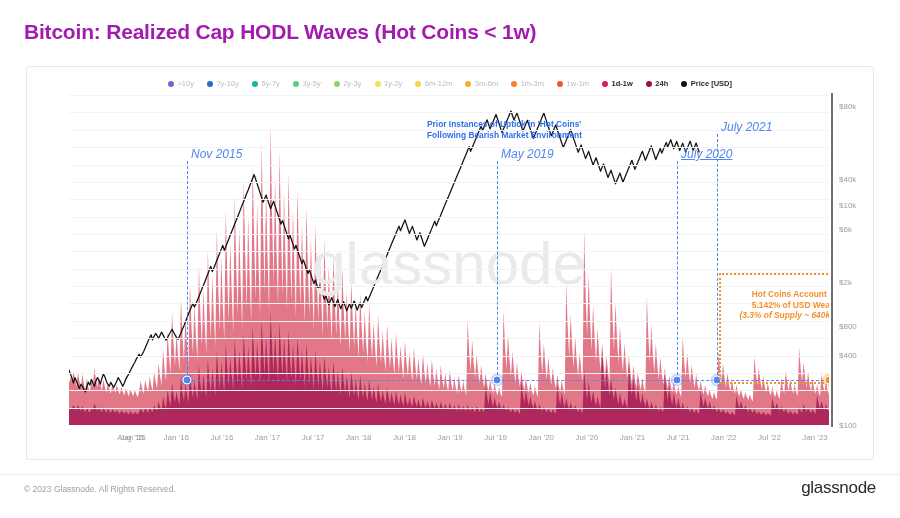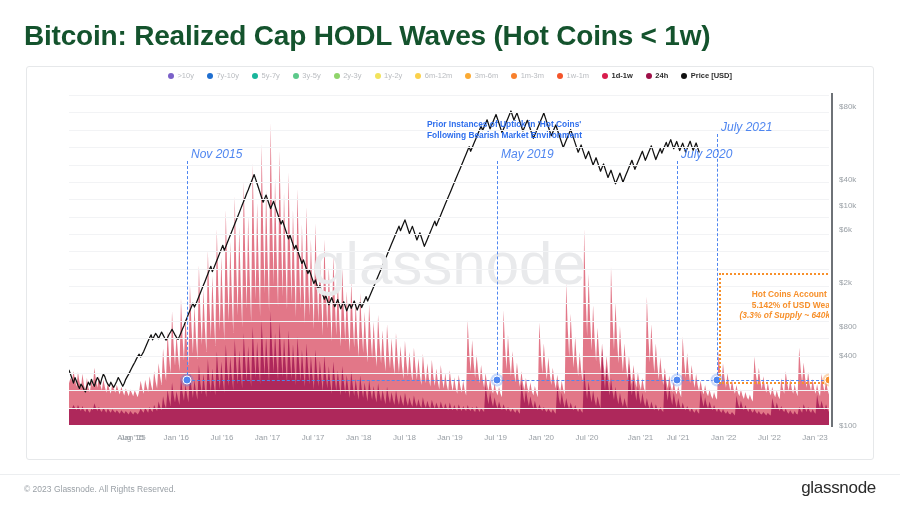--- a/index.html
+++ b/index.html
@@ -8,38 +8,38 @@
     background:#ffffff;
     font-family:"Liberation Sans", sans-serif;
     overflow:hidden;
     position:relative;
   }
   #page{position:relative;width:900px;height:518px;background:#fff;}
 
   
   .page-title{
     position:absolute;left:24px;top:20px;
-    font-size:28px;font-weight:700;color:#14532d;
+    font-size:21px;font-weight:700;color:#a21caf;
     letter-spacing:-0.2px;white-space:nowrap;
   }
 
   
   .chart-card{
     position:absolute;left:26px;top:66px;
     width:848px;height:394px;
     background:#ffffff;
     border:1px solid #e6e8ea;
     border-radius:3px;
     box-sizing:border-box;
     overflow:hidden;
   }
 
   
   .legend{
-    position:absolute;left:0;top:4px;width:100%;
+    position:absolute;left:0;top:12px;width:100%;
     display:flex;justify-content:center;align-items:center;
     gap:13px;
     pointer-events:none;
   }
   .legend-item{display:flex;align-items:center;gap:3.5px;white-space:nowrap;pointer-events:auto;}
   .legend-dot{width:6px;height:6px;border-radius:50%;display:inline-block;flex:0 0 auto;}
   .legend-label{font-size:7.5px;color:#b9bcc0;font-weight:400;}
   .legend-item.strong .legend-label{color:#2b2b2b;font-weight:700;}
 
   
@@ -204,21 +204,21 @@
           </svg>
         <div id="overlays">
             <div class="hline" style="left:118px;top:285.3px;width:662px;"></div>
             <div class="vline" style="left:118px;top:66px;height:219.3px;"></div>
             <div class="anno anno-date" style="left:122px;top:52px;">Nov 2015</div>
             <div class="marker-dot blue" style="left:118px;top:285.3px;"></div>
             <div class="vline" style="left:428px;top:66px;height:219.3px;"></div>
             <div class="anno anno-date" style="left:432px;top:52px;">May 2019</div>
             <div class="marker-dot blue" style="left:428px;top:285.3px;"></div>
             <div class="vline" style="left:608px;top:66px;height:219.3px;"></div>
-            <div class="anno anno-date" style="left:612px;top:52px;">July 2020</div>
+            <div class="anno anno-date" style="left:612px;top:52px;text-decoration:underline;">July 2020</div>
             <div class="marker-dot blue" style="left:608px;top:285.3px;"></div>
             <div class="vline" style="left:648px;top:39px;height:246.3px;"></div>
             <div class="anno anno-date" style="left:652px;top:25px;">July 2021</div>
             <div class="marker-dot blue" style="left:648px;top:285.3px;"></div>
             <div class="anno anno-blue-head" style="left:358px;top:24px;">
               <div>Prior Instances of Uptick in 'Hot Coins'</div>
               <div>Following Bearish Market Environment</div>
             </div>
             <div class="obox" style="left:650px;top:178px;width:128px;height:107.3px;border-top-width:2px;border-bottom-width:2px;"></div>
             <div class="anno anno-orange" style="left:652px;top:194px;width:150px;">
@@ -249,21 +249,21 @@
           <div class="x-label" style="left: 107.3px; top: 338px;">Jan '16</div>
           <div class="x-label" style="left: 152.9px; top: 338px;">Jul '16</div>
           <div class="x-label" style="left: 198.5px; top: 338px;">Jan '17</div>
           <div class="x-label" style="left: 244.1px; top: 338px;">Jul '17</div>
           <div class="x-label" style="left: 289.8px; top: 338px;">Jan '18</div>
           <div class="x-label" style="left: 335.4px; top: 338px;">Jul '18</div>
           <div class="x-label" style="left: 381px; top: 338px;">Jan '19</div>
           <div class="x-label" style="left: 426.6px; top: 338px;">Jul '19</div>
           <div class="x-label" style="left: 472.3px; top: 338px;">Jan '20</div>
           <div class="x-label" style="left: 517.9px; top: 338px;">Jul '20</div>
-          <div class="x-label" style="left: 563.5px; top: 338px; margin-left: 8px;">Jan '21</div>
+          <div class="x-label" style="left: 563.5px; top: 338px;">Jan '21</div>
           <div class="x-label" style="left: 609.1px; top: 338px;">Jul '21</div>
           <div class="x-label" style="left: 654.8px; top: 338px;">Jan '22</div>
           <div class="x-label" style="left: 700.4px; top: 338px;">Jul '22</div>
           <div class="x-label" style="left: 746px; top: 338px;">Jan '23</div>
         </div>
 
       <div class="axis-line" style="left:762px;top:-2px;width:1.5px;height:334px;"></div>
     </div>
   </div>
 

